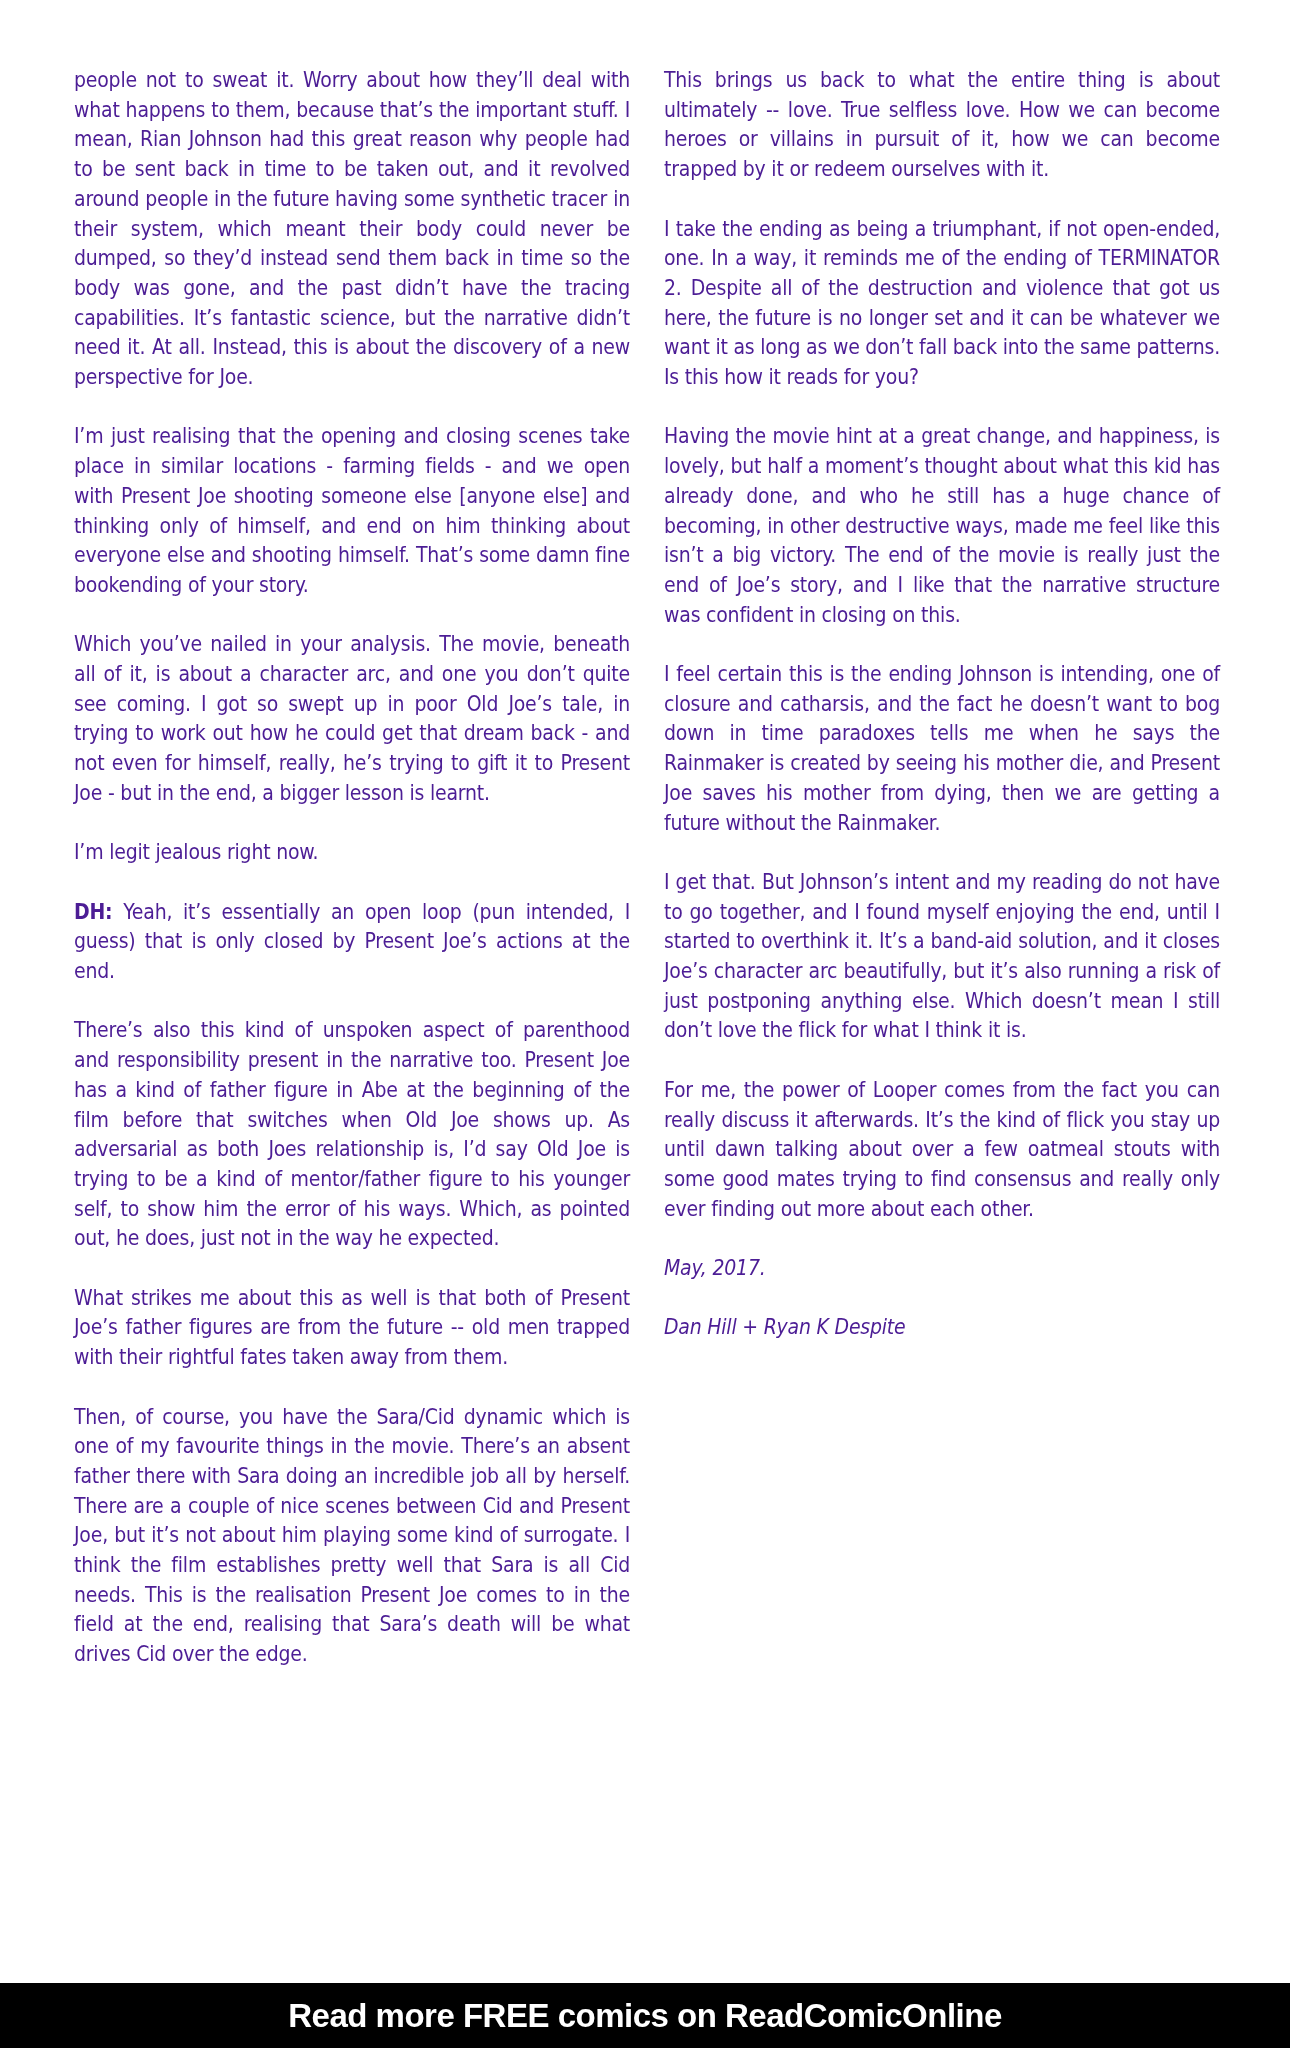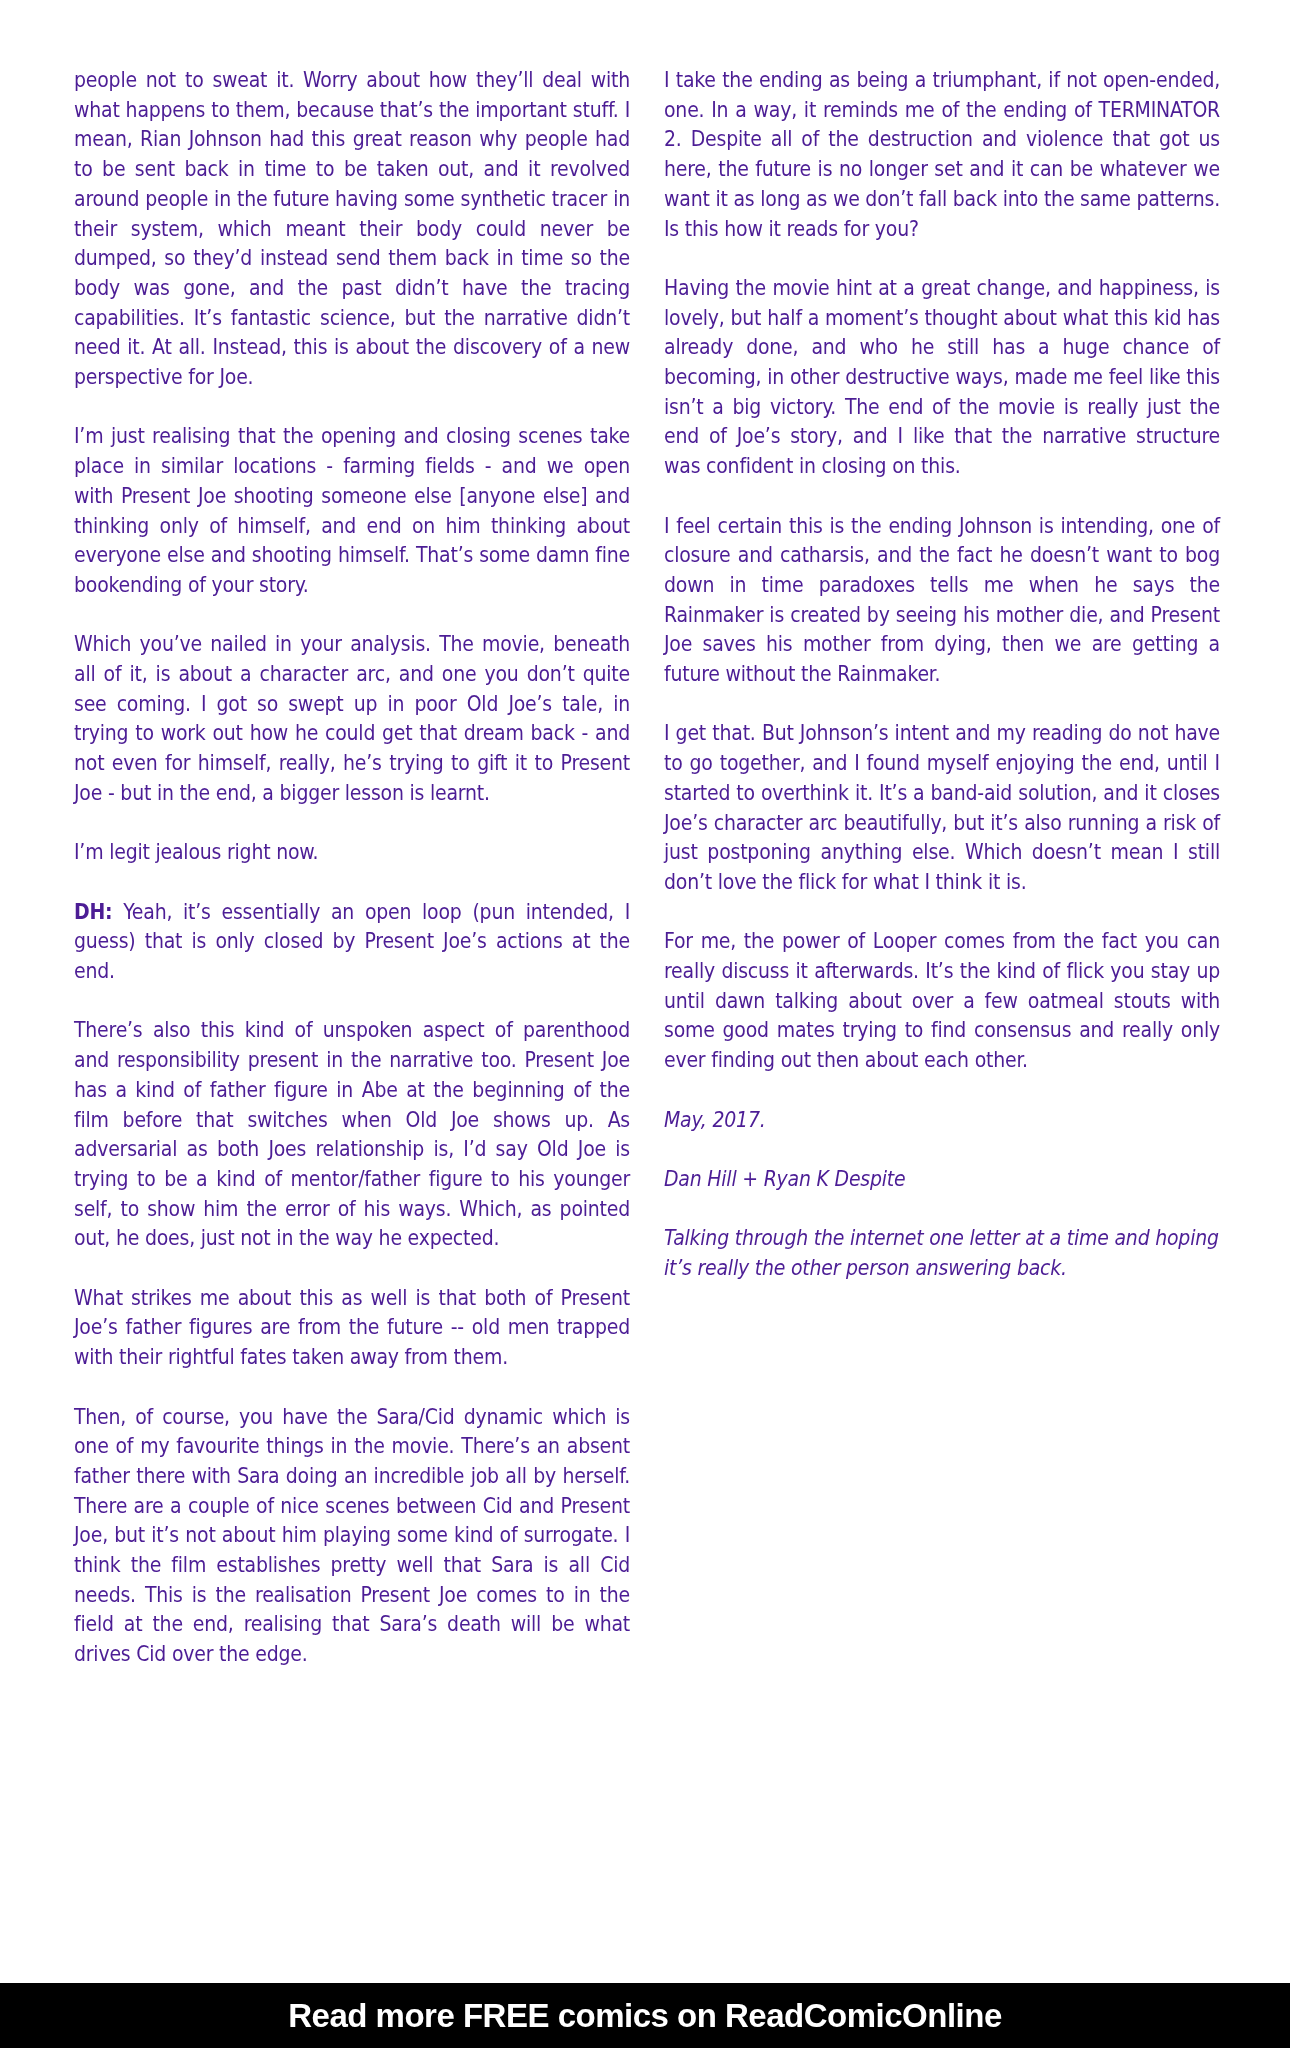--- a/index.html
+++ b/index.html
@@ -35,26 +35,26 @@
     <p><span>I’m just realising that the opening and closing scenes take place in similar locations - farming fields - and we open with Present Joe shooting someone else [anyone else] and thinking only of himself, and end on him thinking about everyone else and shooting himself. That’s some damn fine bookending of your story.</span></p>
     <p><span>Which you’ve nailed in your analysis. The movie, beneath all of it, is about a character arc, and one you don’t quite see coming. I got so swept up in poor Old Joe’s tale, in trying to work out how he could get that dream back - and not even for himself, really, he’s trying to gift it to Present Joe - but in the end, a bigger lesson is learnt.</span></p>
     <p><span>I’m legit jealous right now.</span></p>
     <p><b>DH:</b><span> Yeah, it’s essentially an open loop (pun intended, I guess) that is only closed by Present Joe’s actions at the end.</span></p>
     <p><span>There’s also this kind of unspoken aspect of parenthood and responsibility present in the narrative too. Present Joe has a kind of father figure in Abe at the beginning of the film before that switches when Old Joe shows up. As adversarial as both Joes relationship is, I’d say Old Joe is trying to be a kind of mentor/father figure to his younger self, to show him the error of his ways. Which, as pointed out, he does, just not in the way he expected.</span></p>
     <p><span>What strikes me about this as well is that both of Present Joe’s father figures are from the future -- old men trapped with their rightful fates taken away from them.</span></p>
     <p><span>Then, of course, you have the Sara/Cid dynamic which is one of my favourite things in the movie. There’s an absent father there with Sara doing an incredible job all by herself. There are a couple of nice scenes between Cid and Present Joe, but it’s not about him playing some kind of surrogate. I think the film establishes pretty well that Sara is all Cid needs. This is the realisation Present Joe comes to in the field at the end, realising that Sara’s death will be what drives Cid over the edge.</span></p>
   </div>
 
   <div class="col right">
+    <p><span>This brings us back to what the entire thing is about ultimately -- love. True selfless love. How we can become heroes or villains in pursuit of it, how we can become trapped by it or redeem ourselves with it.</span></p>
     <p><span>I take the ending as being a triumphant, if not open-ended, one. In a way, it reminds me of the ending of TERMINATOR 2. Despite all of the destruction and violence that got us here, the future is no longer set and it can be whatever we want it as long as we don’t fall back into the same patterns. Is this how it reads for you?</span></p>
     <p><span>Having the movie hint at a great change, and happiness, is lovely, but half a moment’s thought about what this kid has already done, and who he still has a huge chance of becoming, in other destructive ways, made me feel like this isn’t a big victory. The end of the movie is really just the end of Joe’s story, and I like that the narrative structure was confident in closing on this.</span></p>
     <p><span>I feel certain this is the ending Johnson is intending, one of closure and catharsis, and the fact he doesn’t want to bog down in time paradoxes tells me when he says the Rainmaker is created by seeing his mother die, and Present Joe saves his mother from dying, then we are getting a future without the Rainmaker.</span></p>
     <p><span>I get that. But Johnson’s intent and my reading do not have to go together, and I found myself enjoying the end, until I started to overthink it. It’s a band-aid solution, and it closes Joe’s character arc beautifully, but it’s also running a risk of just postponing anything else. Which doesn’t mean I still don’t love the flick for what I think it is.</span></p>
-    <p><span>For me, the power of Looper comes from the fact you can really discuss it afterwards. It’s the kind of flick you stay up until dawn talking about over a few oatmeal stouts with some good mates trying to find consensus and really only ever finding out then about each other.</span></p>
+    <p><span>For me, the power of Looper comes from the fact you can really discuss it afterwards. It’s the kind of flick you stay up until dawn talking about over a few oatmeal stouts with some good mates trying to find consensus and really only ever finding out more about each other.</span></p>
     <p class="italic">May, 2017.</p>
     <p class="italic">Dan Hill + Ryan K Despite</p>
-    <p class="italic">Talking through the internet one letter at a time and hoping it’s really the other person answering back.</p>
   </div>
 </div>
 
 <div class="banner">
   <span>Read more FREE comics on ReadComicOnline</span>
 </div>
 
 </body></html>

